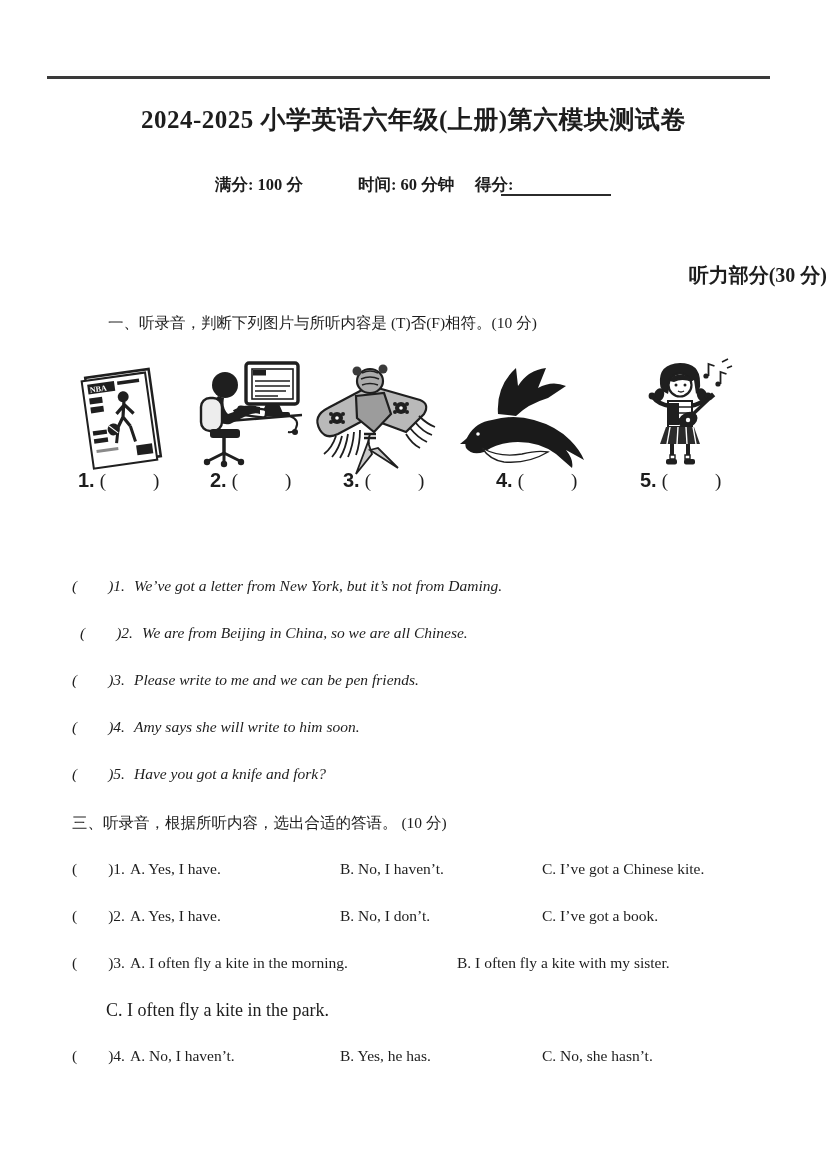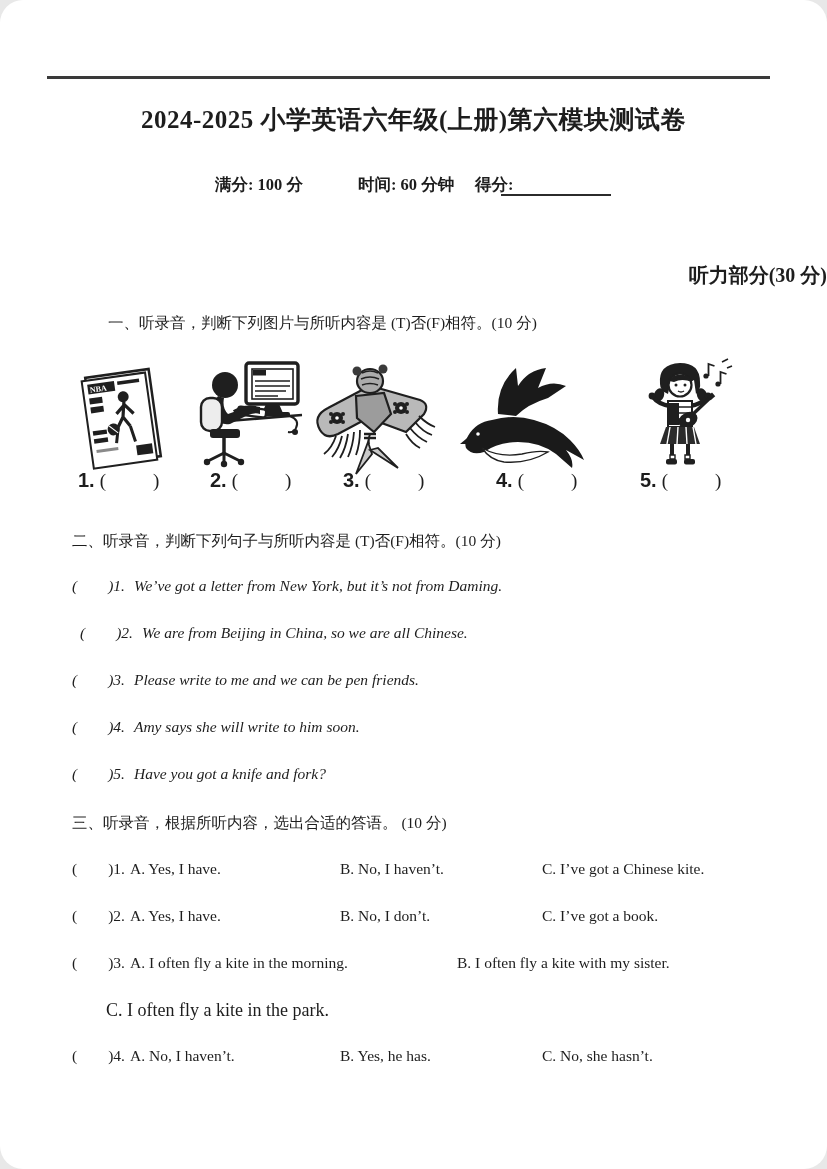--- a/index.html
+++ b/index.html
@@ -3,21 +3,20 @@
 <meta charset="utf-8">
 <style>
   html,body{margin:0;padding:0;background:#e8e8e8;}
   .page{
     position:relative;
     width:827px;height:1169px;
     background:#ffffff;
     overflow:hidden;
     font-family:"Liberation Serif","DejaVu Serif",serif;
     color:#1d1d1d;
-    border-radius:23px;
   }
   .top-rule{
     position:absolute;left:47px;top:76px;width:723px;height:0;
     border-top:3px solid #3a3a3a;
   }
   .title{
     position:absolute;left:0;top:103px;width:100%;
     margin:0;text-align:center;
     font-size:25px;font-weight:bold;letter-spacing:.5px;
   }
@@ -234,21 +233,20 @@
       <span class="fig-num">3.</span><span class="fig-blank">(        )</span>
     </div>
     <div class="fig-ans ans-4">
       <span class="fig-num">4.</span><span class="fig-blank">(        )</span>
     </div>
     <div class="fig-ans ans-5">
       <span class="fig-num">5.</span><span class="fig-blank">(        )</span>
     </div>
   </div>
 
-  <div class="prompt prompt-2">二、听录音，判断下列句子与所听内容是 (T)否(F)相符。(10 分)</div>
 
   <div class="tf-item s2-0">
     <span class="item-label">(        )1.</span><span class="item-text">We’ve got a letter from New York, but it’s not from Daming.</span>
   </div>
   <div class="tf-item s2-1">
     <span class="item-label">(        )2.</span><span class="item-text">We are from Beijing in China, so we are all Chinese.</span>
   </div>
   <div class="tf-item s2-2">
     <span class="item-label">(        )3.</span><span class="item-text">Please write to me and we can be pen friends.</span>
   </div>

